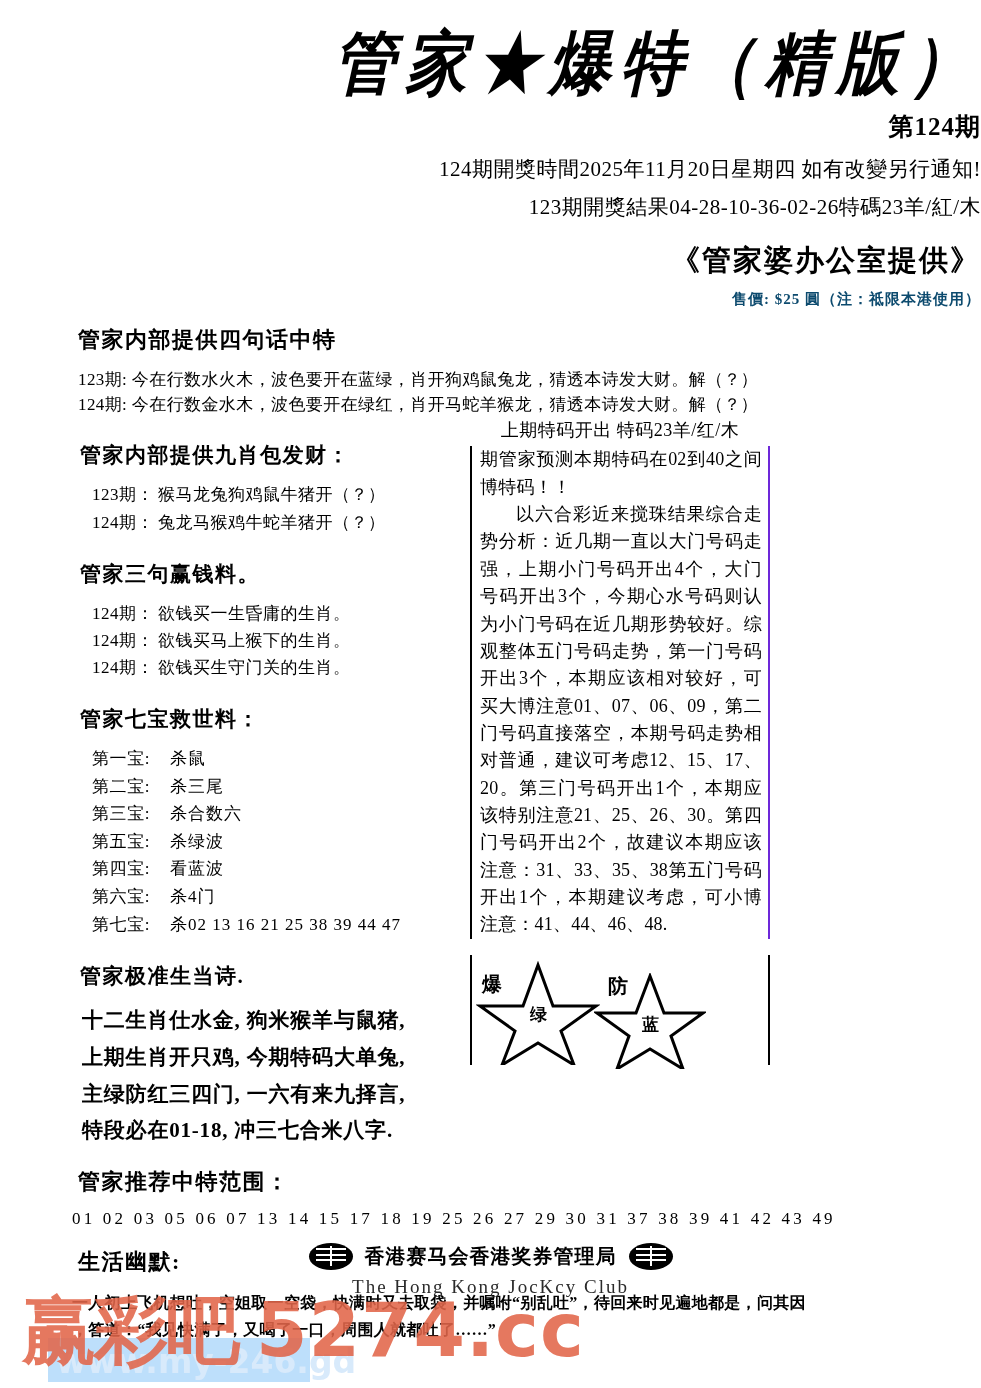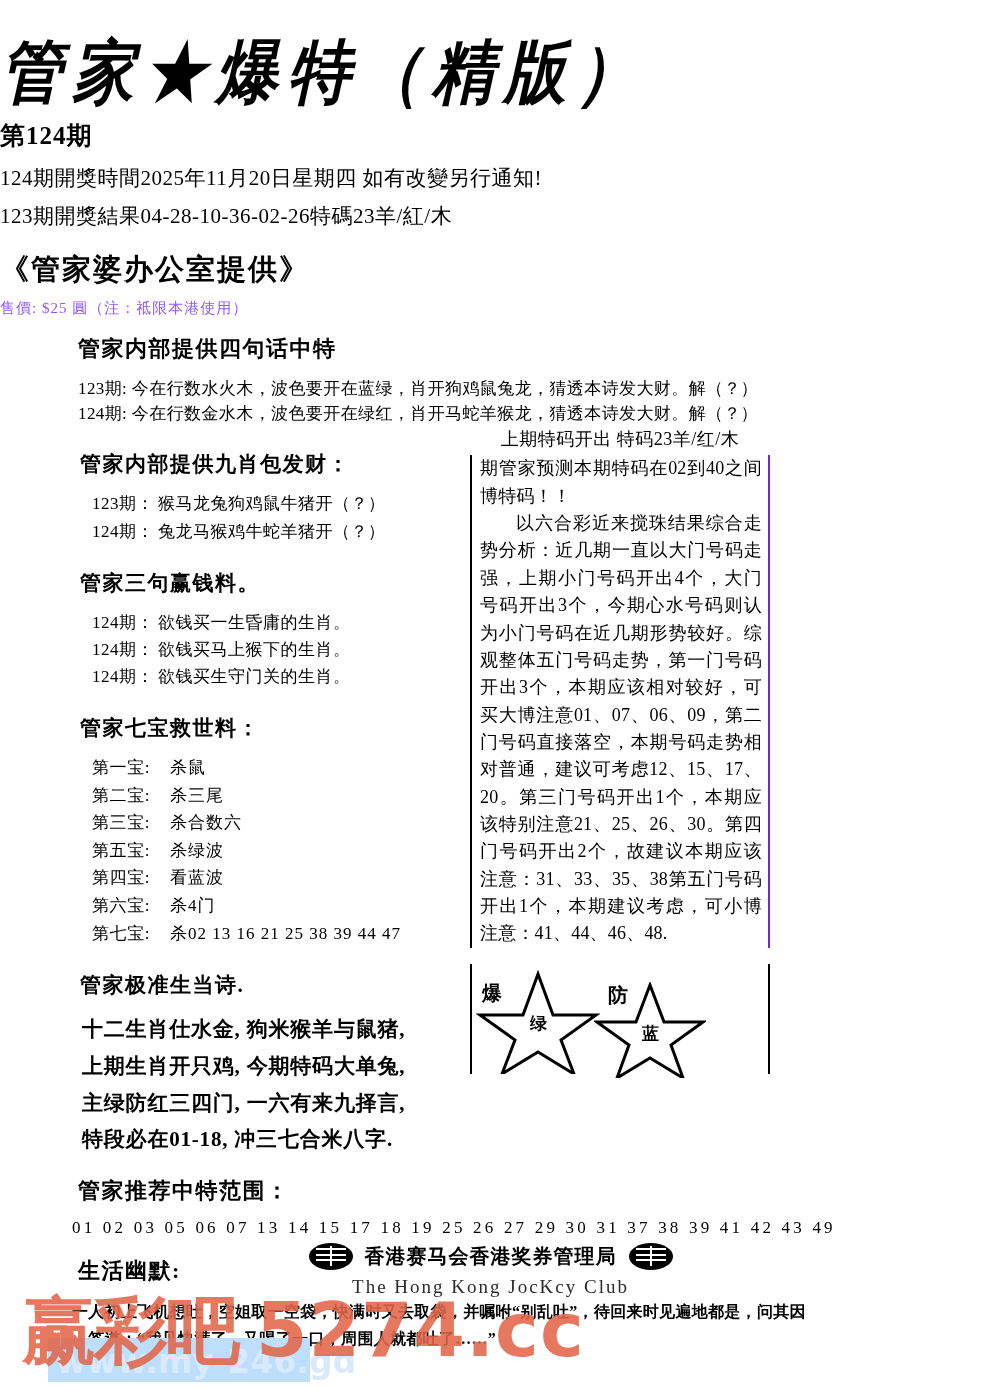--- a/index.html
+++ b/index.html
@@ -14,22 +14,22 @@
   #page {
     position: relative;
     width: 981px;
     height: 1388px;
     overflow: hidden;
     background: #fff;
   }
 
   
   .masthead {
-    text-align: left;
-    padding-top: 36px;
+    text-align: right;
+    padding-top: 27px;
   }
   .masthead-title {
     font-family: "DejaVu Serif", "Liberation Serif", serif;
     font-weight: 700;
     font-style: italic;
     font-size: 62px;
     letter-spacing: 10px;
     line-height: 1.05;
     white-space: nowrap;
     transform: scaleY(1.12);
@@ -51,24 +51,24 @@
     margin-top: 10px;
   }
   .office-line {
     font-size: 29px;
     font-weight: 700;
     margin-top: 20px;
     letter-spacing: 2px;
   }
   .price-line {
     font-size: 15px;
-    font-weight: 400;
+    font-weight: 700;
     margin-top: 9px;
     letter-spacing: 1px;
-    color: #8b5cf6;
+    color: #0c4a6e;
     filter: blur(0.15px);
   }
 
   
   .content {
     position: relative;
     margin-top: 16px;
     padding: 0 62px 0 70px;
   }
   .section-head {

